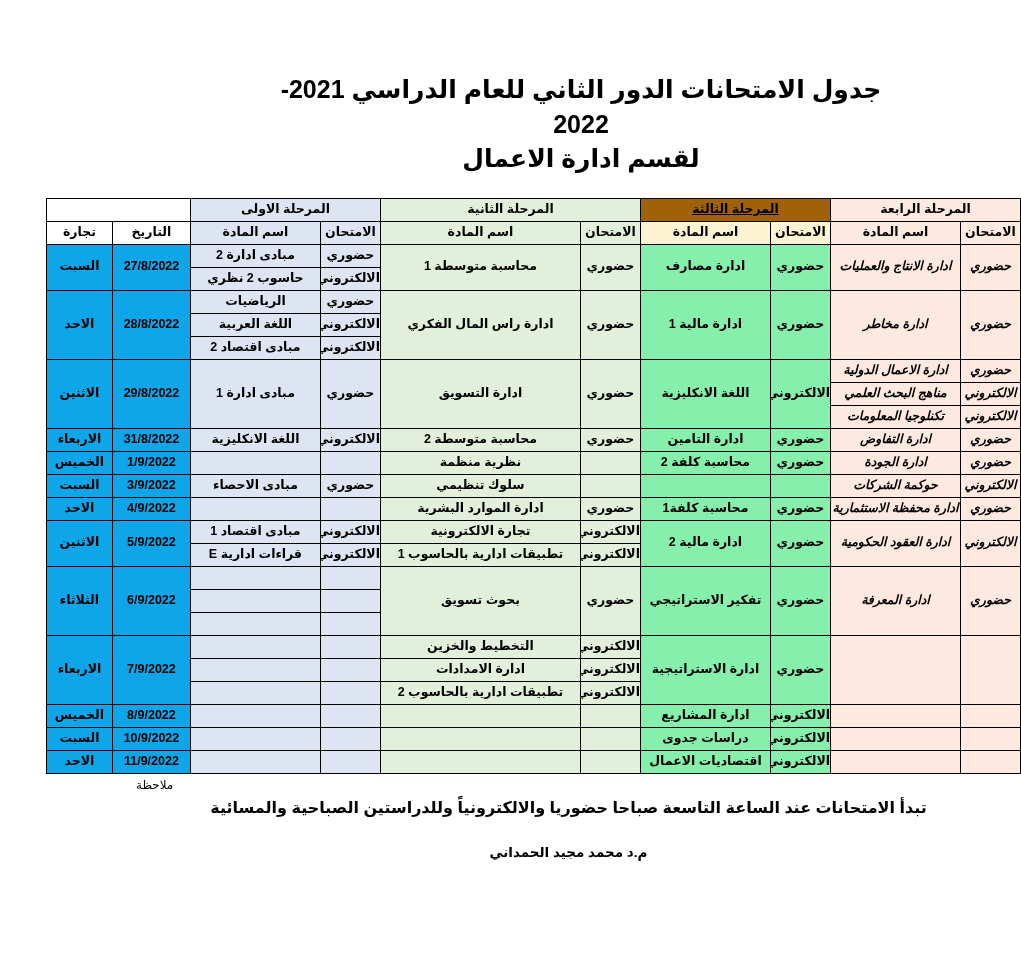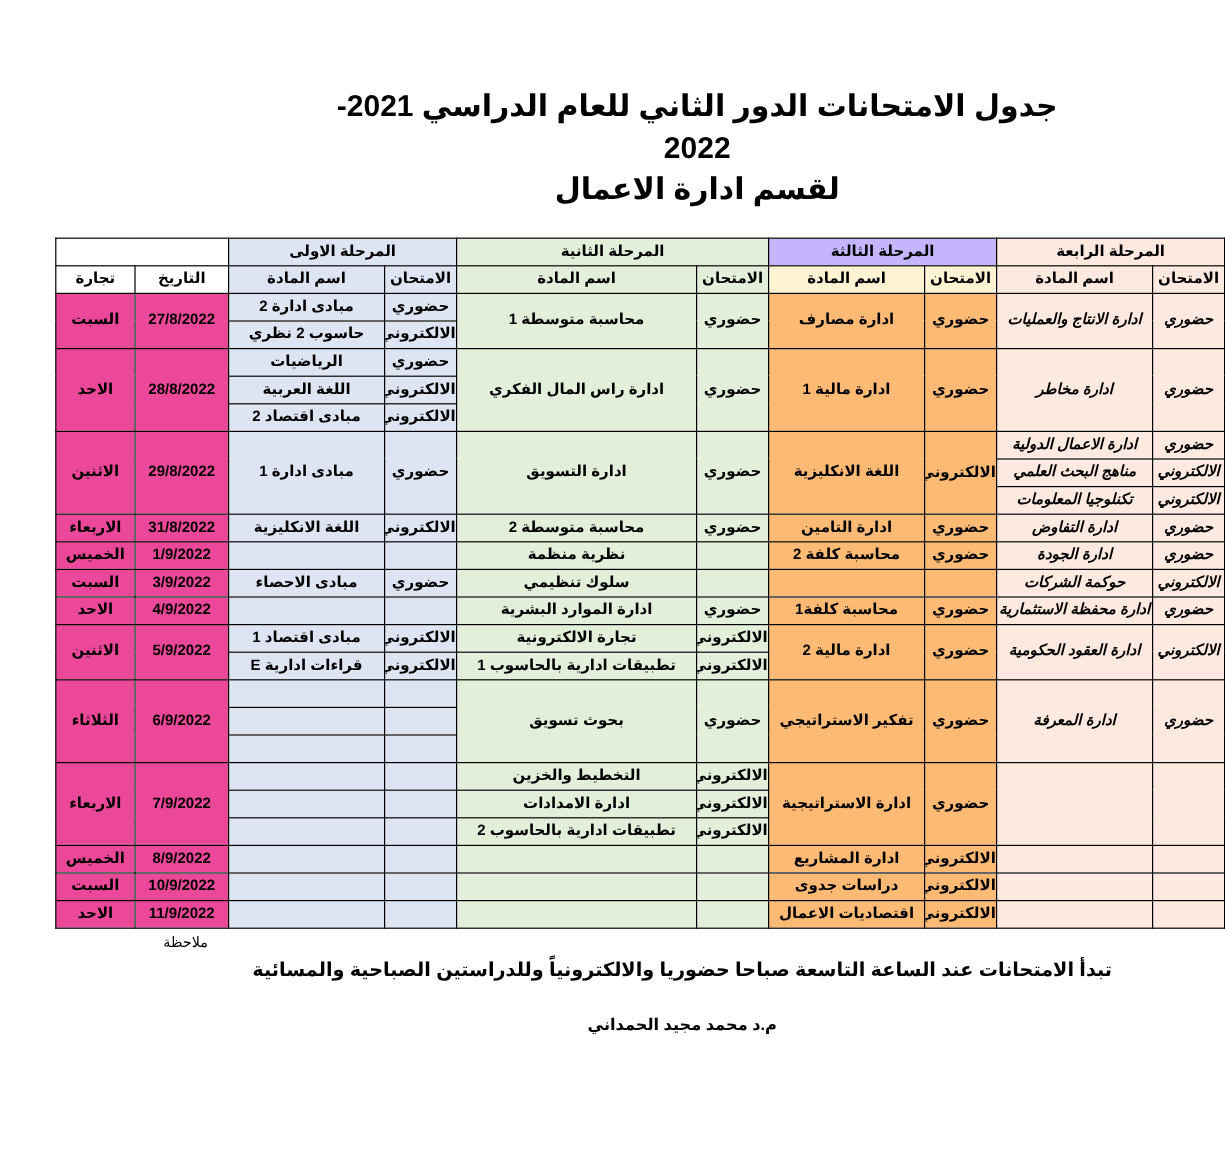--- a/index.html
+++ b/index.html
@@ -28,37 +28,37 @@
     text-align:center;
     vertical-align:middle;
     padding:0;
     height:22px;
     line-height:1.05;
     overflow:hidden;
   }
   
   .grp{font-size:15px;font-weight:bold;height:30px;}
   .grp.g4{background:#fde9df;}
-  .grp.g3{background:#c4b5fd;}
+  .grp.g3{background:#a16207;text-decoration:underline;}
   .grp.g2{background:#e2efda;}
   .grp.g1{background:#dde5f3;}
   .grp.blank{background:#ffffff;border-left:1px solid #000;}
   
   .sub{font-size:12px;height:20px;}
   .sub.s4{background:#fde9df;}
   .sub.s3{background:#fdf3d3;}
   .sub.s2{background:#e2efda;}
   .sub.s1{background:#dde5f3;}
   .sub.sd{background:#ffffff;}
   
   .c4{background:#fde9df;font-style:italic;}
-  .c3{background:#fdba74;}
+  .c3{background:#86efac;}
   .c2{background:#e2efda;}
   .c1{background:#dde5f3;}
-  .cd{background:#ec4899;}
+  .cd{background:#0ea5e9;}
   
   col.w-exam{width:60px;}
   col.w-sub{width:130px;}
   col.w-sub2{width:200px;}
   col.w-date{width:78px;}
   col.w-day{width:66px;}
   .note-label{
     width:905px;margin:4px auto 0 auto;text-align:left;
     font-size:12px;font-weight:normal;
     padding-left:20px;box-sizing:border-box;

